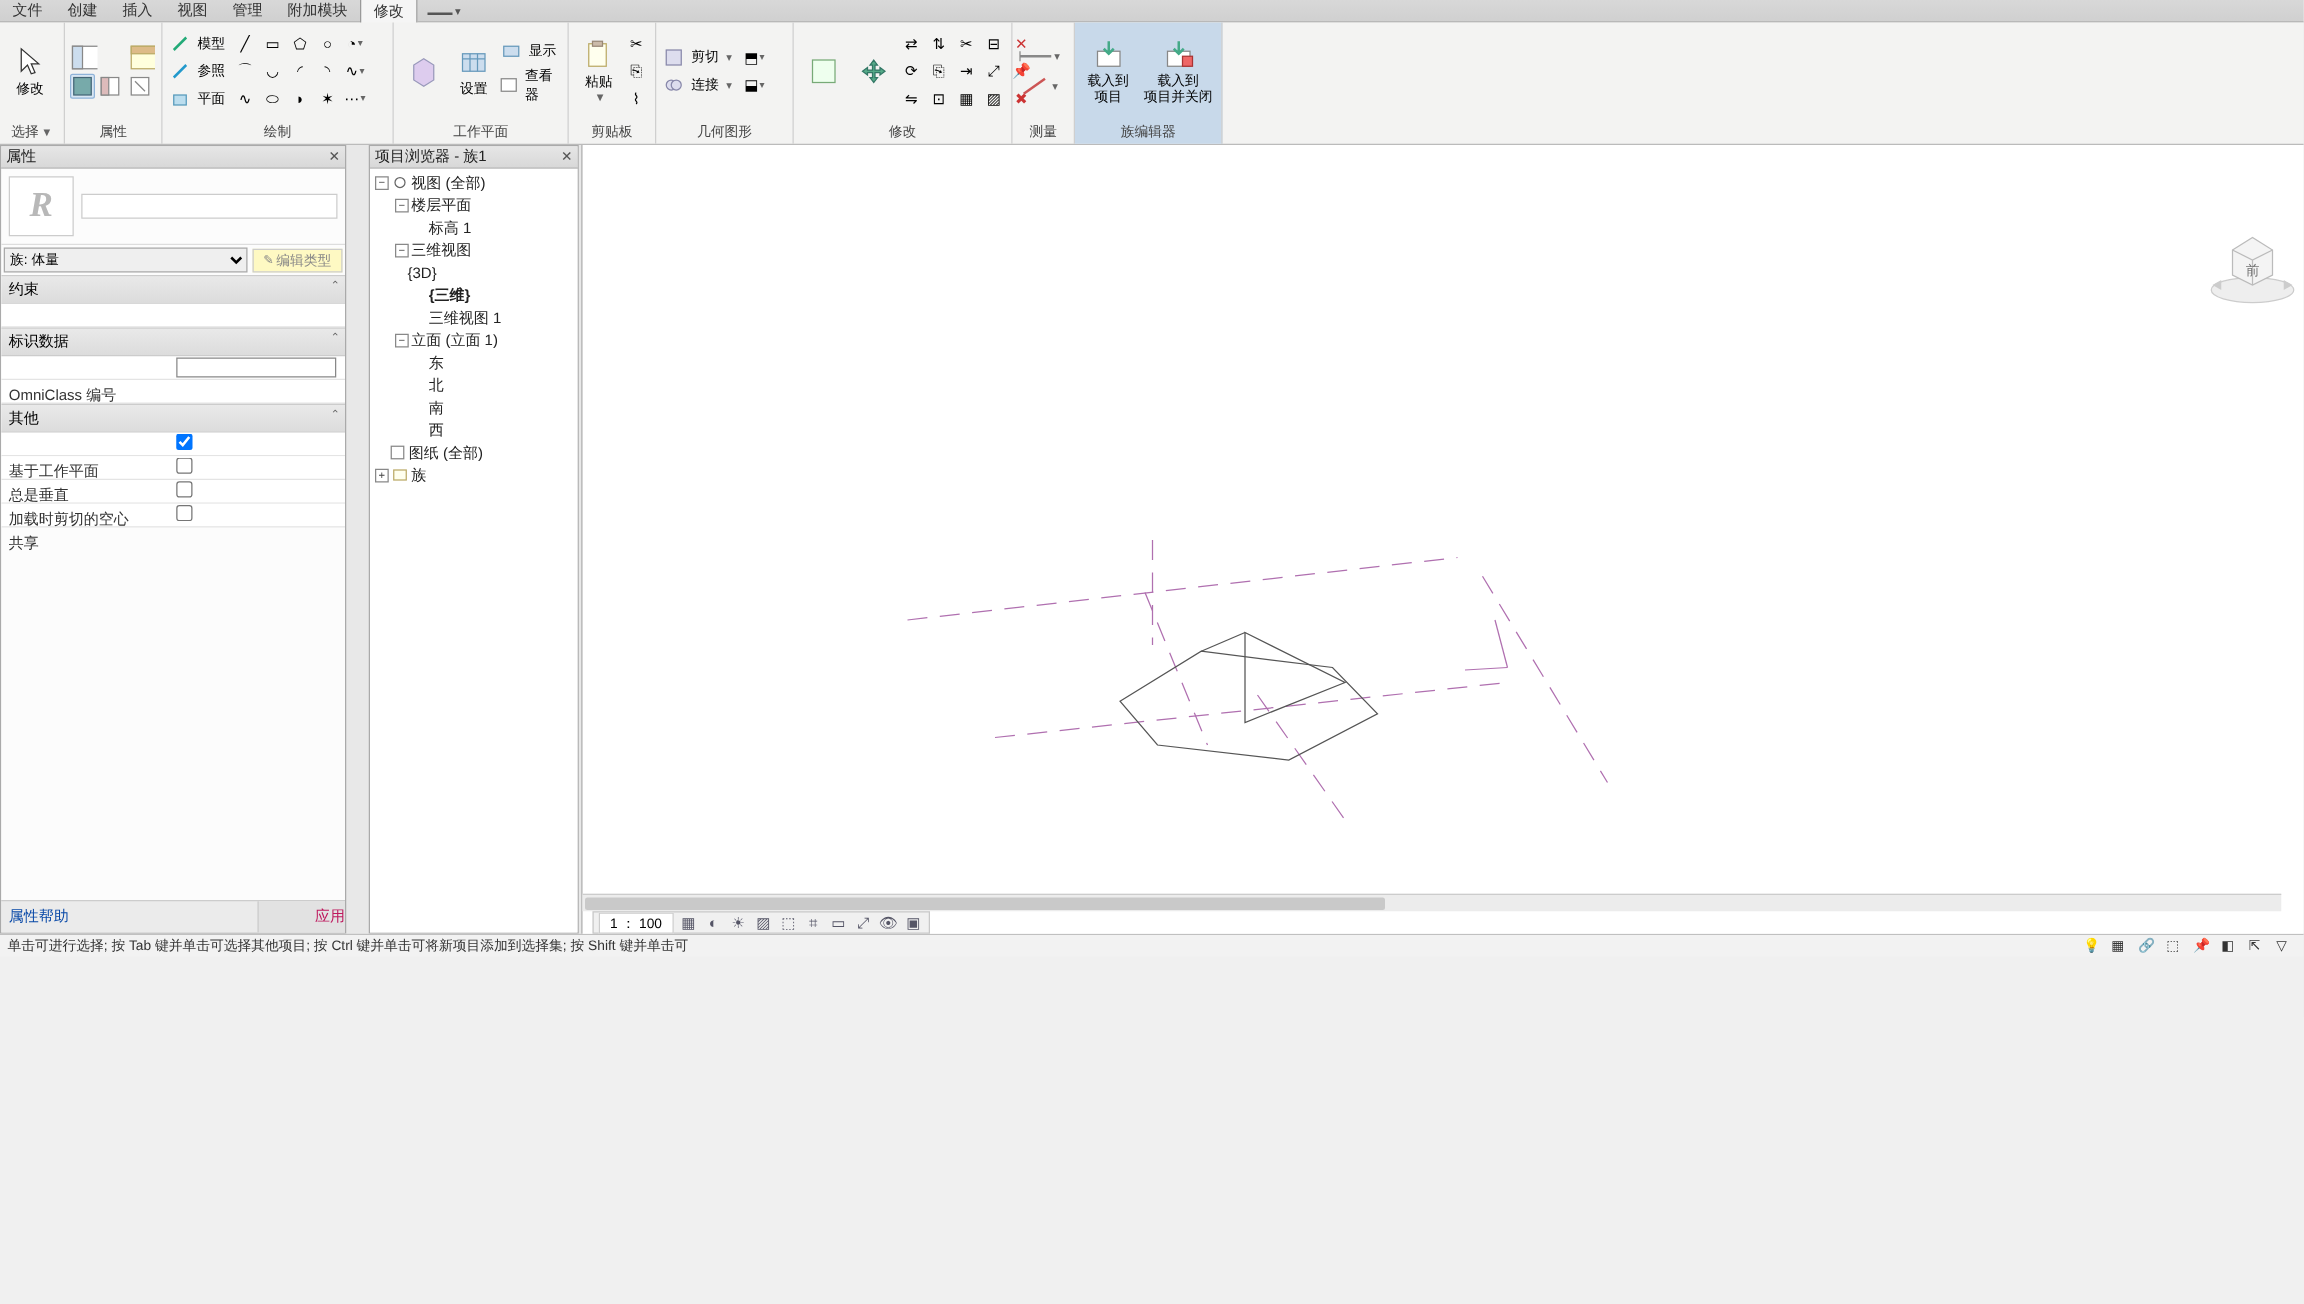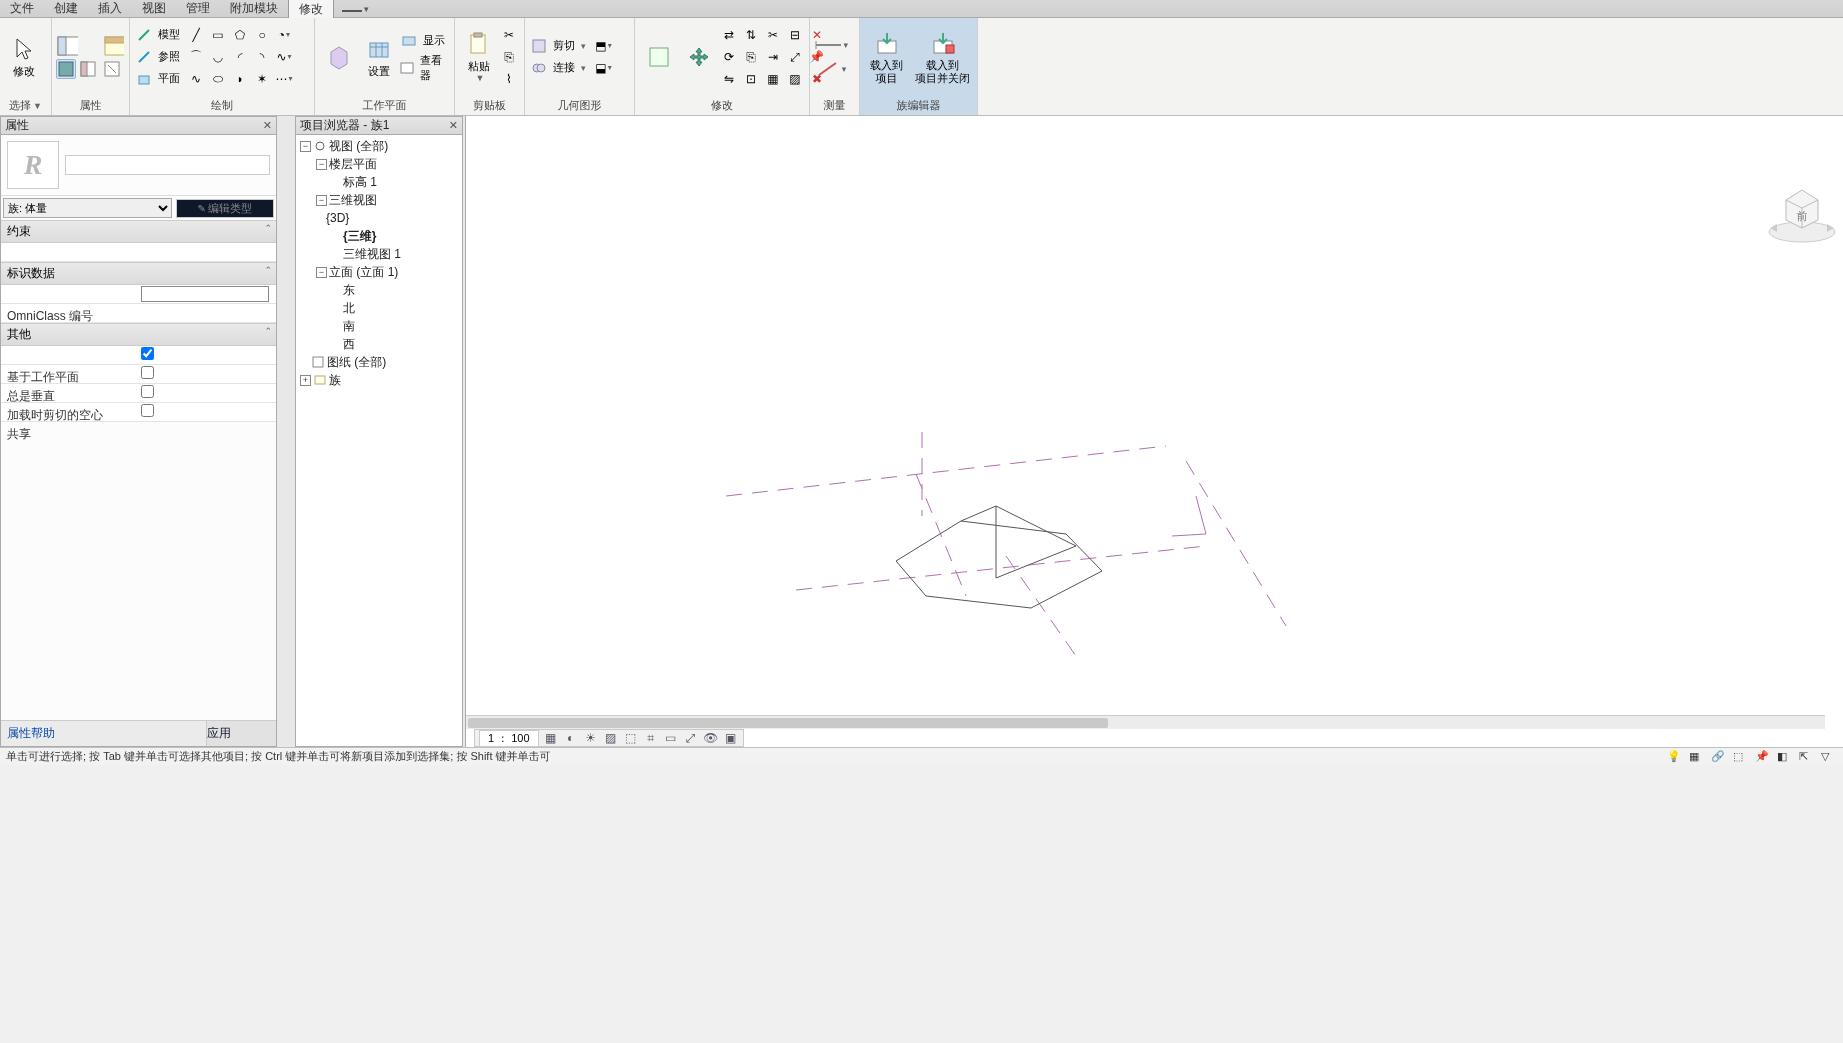--- a/index.html
+++ b/index.html
@@ -36,34 +36,34 @@
 .panel-hd { height: 18px; background: linear-gradient(#e6e6e6,#d8d8d8); border-bottom: 1px solid #aaa; display: flex; align-items: center; padding: 0 4px; font-size: 12px; color: #222; }
 .panel-hd .x { margin-left: auto; cursor: pointer; font-size: 11px; color: #555; }
 
 .props { width: 277px; }
 .props-body { flex: 1; display: flex; flex-direction: column; overflow: auto; background: #fcfcfc; }
 .props-top { display: flex; align-items: center; padding: 6px; gap: 6px; }
 .props-thumb { width: 52px; height: 48px; background: #fff; border: 1px solid #ccc; display: flex; align-items: center; justify-content: center; font-size: 28px; font-weight: bold; color: #b8b8b8; font-style: italic; font-family: Georgia,serif; }
 .props-sel { flex: 1; height: 20px; border: 1px solid #ccc; background: #fff; padding: 0 4px; }
 .type-row { display: flex; align-items: center; padding: 2px 2px; border-top: 1px solid #ddd; }
 .type-row select { flex: 1; height: 20px; border: 1px solid #aaa; font-size: 11px; }
-.edit-type { margin-left: 4px; padding: 1px 21px; font-size: 11px; color: #888; border: 1px solid #ccc; background: #0f172a; cursor: pointer; display: flex; align-items: center; gap: 2px; }
+.edit-type { margin-left: 4px; padding: 1px 8px; font-size: 11px; color: #888; border: 1px solid #ccc; background: #fef9c3; cursor: pointer; display: flex; align-items: center; gap: 2px; }
 .edit-type::before { content: "✎"; font-size: 10px; }
 .pgrp-hd { background: linear-gradient(#e9e9e9,#dcdcdc); padding: 2px 6px; font-size: 12px; border-top: 1px solid #ccc; border-bottom: 1px solid #ccc; position: relative; }
 .pgrp-hd .coll { position: absolute; right: 4px; top: 2px; font-size: 9px; color: #666; }
 .prow { display: flex; align-items: center; height: 19px; border-bottom: 1px solid #e4e4e4; background: #fff; }
 .prow .pk { width: 50%; padding: 0 6px; color: #333; margin-top: 44px; }
 .prow .pk.dis { color: #999; }
 .prow .pv { flex: 1; padding: 0 2px; }
 .prow .pv input[type=text] { width: 96%; height: 16px; border: 1px solid #888; font-size: 11px; padding: 0 2px; }
 .prow .pv input[type=checkbox] { }
 .prow .pv.txt { color: #333; }
 .props-foot { display: flex; border-top: 1px solid #ccc; background: #ebebeb; }
 .props-foot .help { flex: 1; padding: 4px 6px; color: #0a4aa8; cursor: pointer; }
-.props-foot .apply { width: 70px; text-align: left; padding: 4px 0; border-left: 1px solid #ccc; background: #e2e2e2; cursor: pointer; color: #0f172a; }
+.props-foot .apply { width: 70px; text-align: right; padding: 4px 0; border-left: 1px solid #ccc; background: #e2e2e2; cursor: pointer; color: #be185d; }
 
 .browser { width: 168px; margin-left: 18px; }
 .browser-body { flex: 1; background: #fff; overflow: auto; padding: 2px 0; }
 .tree-row { display: flex; align-items: center; height: 18px; cursor: pointer; white-space: nowrap; }
 .tree-tog { width: 11px; height: 11px; border: 1px solid #888; background: #fff; display: inline-flex; align-items: center; justify-content: center; font-size: 9px; line-height: 1; color: #444; margin-right: 2px; }
 .tree-sp { display: inline-block; width: 11px; height: 11px; }
 .tree-ic { width: 14px; height: 12px; margin-right: 2px; display: inline-flex; align-items: center; justify-content: center; }
 .tree-lbl { font-size: 12px; color: #222; }
 .tree-lbl.bold { font-weight: bold; }
 

